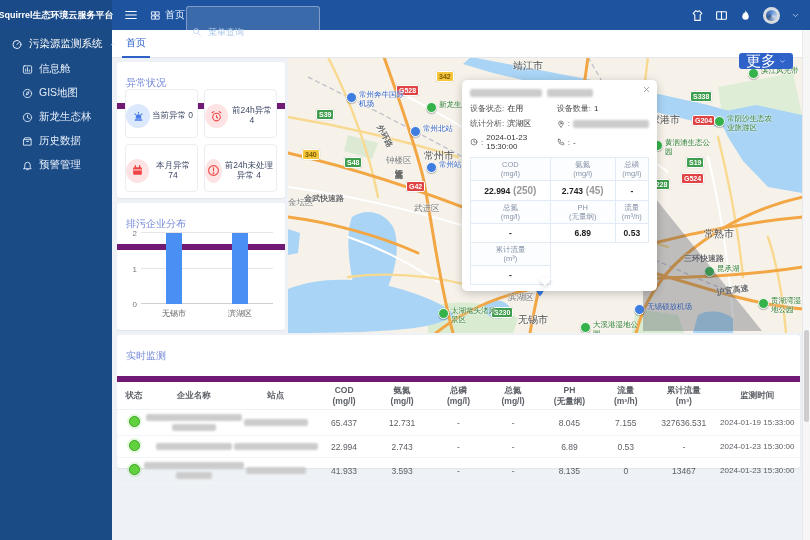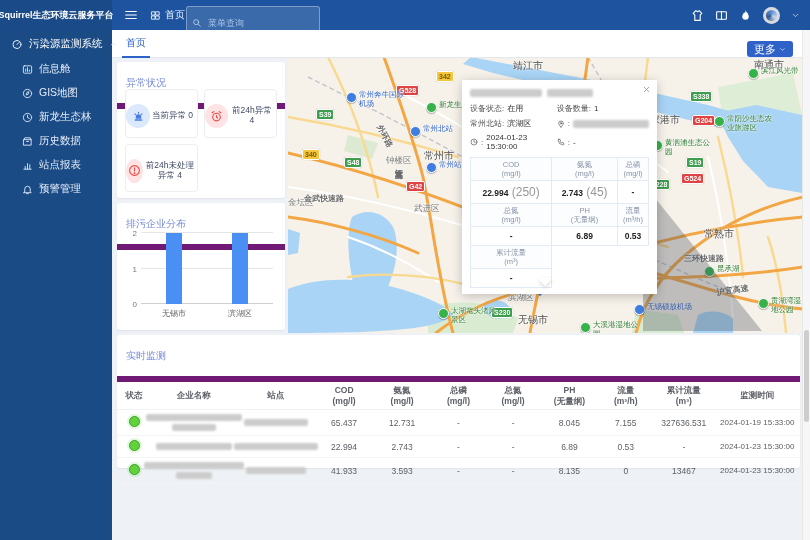--- a/index.html
+++ b/index.html
@@ -10,21 +10,21 @@
   .ic svg{width:100%;height:100%;}
 
   
   .topbar{left:0;top:0;width:810px;height:30px;background:#1e549f;color:#fff;z-index:20;}
   .logo{left:0;top:0;width:112px;height:30px;background:#1a4b88;display:flex;align-items:center;
         justify-content:center;font-size:9px;font-weight:bold;letter-spacing:0;white-space:nowrap;}
   .hamb{left:124px;top:8px;width:14px;height:14px;color:#fff;cursor:pointer;}
   .bcrumb{left:150px;top:0;height:30px;display:flex;align-items:center;gap:4px;font-size:10px;color:#eaf2ff;cursor:pointer;}
   .bcrumb .ic{width:11px;height:11px;}
   .searchbox{left:186px;top:6px;width:122px;height:17px;background:rgba(255,255,255,.13);
-             border:1px solid rgba(255,255,255,.35);border-radius:3px;display:flex;align-items:center;padding:7px 5px;gap:4px;}
+             border:1px solid rgba(255,255,255,.35);border-radius:3px;display:flex;align-items:center;padding:16px 5px;gap:4px;}
   .searchbox .ic{width:10px;height:10px;color:#bcd3ef;}
   .searchbox input{flex:1;background:transparent;border:none;outline:none;font-size:9px;color:#fff;width:80px;}
   .searchbox input::placeholder{color:#a9c6e8;}
   .hdricons{right:10px;top:0;height:30px;display:flex;align-items:center;gap:11px;}
   .hdricons .ic{width:13px;height:13px;color:#fff;cursor:pointer;}
   .avatar{width:17px;height:17px;border-radius:50%;background:#d9dde2;display:flex;align-items:center;justify-content:center;overflow:hidden;cursor:pointer;}
   .avatar i{width:11px;height:11px;border-radius:50%;background:conic-gradient(#5d8fd6,#c9d6ea,#35588c,#5d8fd6);display:block;}
   .hdricons .chev{width:9px;height:9px;color:#cfe0f4;}
 
   
@@ -35,21 +35,21 @@
   .sb-sec .caret{width:8px;height:8px;color:#cfe0f4;}
   .sb-item{display:flex;align-items:center;height:24px;padding:0 8px 0 22px;color:#e4edfa;font-size:10.5px;gap:6px;cursor:pointer;}
   .sb-item .ic{width:11px;height:11px;color:#dce8f8;}
   .sb-item .lbl{flex:1;white-space:nowrap;}
   .sb-item .caret{width:8px;height:8px;color:#cfe0f4;}
 
   
   .tabbar{left:112px;top:30px;width:691px;height:27px;background:#fff;border-bottom:1px solid #e4e7ed;z-index:10;}
   .tab{left:10px;top:0;height:26px;display:flex;align-items:center;padding:0 4px;font-size:10px;
        color:#2f62c9;border-bottom:2px solid #2f62c9;cursor:pointer;}
-  .morebtn{right:10px;top:11px;height:16px;background:#2f62c9;color:#fff;font-size:11px;border:none;border-radius:3px;
+  .morebtn{right:10px;top:23px;height:16px;background:#2f62c9;color:#fff;font-size:15px;border:none;border-radius:3px;
            display:flex;align-items:center;gap:3px;padding:0 7px;cursor:pointer;}
   .morebtn .ic{width:7px;height:7px;color:#fff;}
 
   
   .panel{background:#fff;border-radius:3px;box-shadow:0 1px 2px rgba(0,0,0,.06);}
   .ptitle{height:21px;display:flex;align-items:center;padding:10px 9px;font-size:10px;color:#7388d9;
           border-bottom:6px solid #701a75;}
   .p-abn{left:117px;top:62px;width:168px;height:136px;}
   .cards{position:absolute;left:8px;right:8px;top:27px;bottom:6px;display:grid;
          grid-template-columns:1fr 1fr;grid-template-rows:1fr 1fr;gap:6px;}
@@ -85,37 +85,37 @@
   .poi .pdot{width:9px;height:9px;border-radius:50%;flex:0 0 auto;margin-top:1px;border:1px solid #fff;box-shadow:0 1px 1px rgba(0,0,0,.25);}
   .poi em{font-style:normal;font-size:7.5px;line-height:1.15;max-width:52px;
           text-shadow:0 0 2px #fff,0 0 2px #fff;}
   .poi.green .pdot{background:#35b24a;} .poi.green em{color:#2e7d32;}
   .poi.blue .pdot{background:#3f7de0;} .poi.blue em{color:#2f62c9;}
   .shadow-tri{position:absolute;left:0;top:0;width:515px;height:276px;z-index:4;pointer-events:none;
               background:rgba(75,82,94,.33);clip-path:polygon(355px 126px,474px 274px,355px 274px);}
   .marker{position:absolute;left:245px;top:224px;width:14px;height:19px;color:#3a7be0;z-index:4;cursor:pointer;}
 
   
-  .popup{position:absolute;left:174px;top:23px;width:179px;background:#fff;border-radius:0;z-index:5;
+  .popup{position:absolute;left:174px;top:23px;width:179px;background:#fff;border-radius:5px;z-index:5;
          box-shadow:0 2px 10px rgba(0,0,0,.22);padding:7px 8px 6px;}
   .ptail{position:absolute;left:250px;top:221px;width:0;height:0;z-index:6;
          border-left:7px solid transparent;border-right:7px solid transparent;border-top:8px solid #fff;
          filter:drop-shadow(0 2px 2px rgba(0,0,0,.15));}
   .pclose{position:absolute;right:6px;top:5px;width:9px;height:9px;color:#888;cursor:pointer;}
   .ptitle-blur{display:flex;gap:5px;margin:2px 0 6px;}
   .blur{background:#cccccc;border-radius:2px;filter:blur(1.3px);display:inline-block;height:8px;}
   .pfields{display:grid;grid-template-columns:1.05fr 1fr;row-gap:4px;font-size:8px;color:#555;margin-bottom:6px;}
   .pfields .val{color:#333;}
   .pfields .cell{display:flex;align-items:center;gap:3px;}
   .pfields .ic{width:8px;height:8px;color:#555;}
   .ptable{width:100%;border-collapse:collapse;}
   .ptable td{border:1px solid #e2eaf6;text-align:center;}
   .ptable td.h{font-size:7.5px;color:#8a94a8;line-height:1.2;padding:2px 1px;background:#fbfdff;}
   .ptable td.v{font-size:8.5px;font-weight:bold;color:#222;padding:4px 1px;}
-  .ptable td.v .extra{font-weight:normal;color:#999;font-size:12px;margin-top:24px;}
+  .ptable td.v .extra{font-weight:bold;color:#999;font-size:10px;margin-top:24px;}
   .ptable td.sp{border:none;}
 
   
   .p-table{left:117px;top:335px;width:683px;height:133px;}
   table.rt{width:100%;border-collapse:collapse;table-layout:fixed;}
   table.rt th{font-size:8.5px;color:#5c6066;font-weight:bold;padding:3px 1px;line-height:1.25;
               border-bottom:1px solid #f0f2f7;text-align:center;}
   table.rt td{font-size:8.5px;color:#5c6066;text-align:center;padding:4px 1px;border-bottom:1px solid #f3f4f8;}
   .dot{display:inline-block;width:9px;height:9px;border-radius:50%;background:#61d23d;border:1px solid #3da423;
        box-shadow:0 0 0 2px rgba(97,210,61,.18);}
@@ -230,28 +230,20 @@
             <svg viewBox="0 0 24 24" fill="none" stroke="currentColor" stroke-width="2" stroke-linecap="round" stroke-linejoin="round">
               <path d="M4 8h16v12H4z"></path>
               <path d="M4 8l2-4h12l2 4M10 12h4"></path>
             </svg>
           </span>
           <span class="lbl">历史数据</span>
         </div>
         <div class="sb-item">
           <span class="ic">
             <svg viewBox="0 0 24 24" fill="none" stroke="currentColor" stroke-width="2" stroke-linecap="round" stroke-linejoin="round">
-              <path d="M4 20h16M7 20v-6M12 20V8M17 20V10"></path>
-            </svg>
-          </span>
-          <span class="lbl">站点报表</span>
-        </div>
-        <div class="sb-item">
-          <span class="ic">
-            <svg viewBox="0 0 24 24" fill="none" stroke="currentColor" stroke-width="2" stroke-linecap="round" stroke-linejoin="round">
               <path d="M6 17v-6a6 6 0 0 1 12 0v6l2 2H4zM10 21h4"></path>
             </svg>
           </span>
           <span class="lbl">预警管理</span>
         </div>
       </nav>
   </div>
 
   <div class="abs tabbar">
     <div class="abs tab">
@@ -285,20 +277,32 @@
         <div class="card">
           <div class="cicon red">
             <span class="ic">
               <svg viewBox="0 0 24 24" fill="none" stroke="currentColor" stroke-width="2" stroke-linecap="round" stroke-linejoin="round">
                 <circle cx="12" cy="13" r="7"></circle>
                 <path d="M12 10v3l2 2M4 5l3-2M20 5l-3-2"></path>
               </svg>
             </span>
           </div>
           <div class="clabel">前24h异常 4</div>
+        </div>
+        <div class="card">
+          <div class="cicon red">
+            <span class="ic">
+              <svg viewBox="0 0 24 24">
+                <rect x="4" y="6" width="16" height="14" rx="2" fill="currentColor"></rect>
+                <path stroke="currentColor" stroke-width="2.4" stroke-linecap="round" d="M8 3v4M16 3v4"></path>
+                <path stroke="#fff" stroke-width="1.6" d="M4.5 11h15"></path>
+              </svg>
+            </span>
+          </div>
+          <div class="clabel">本月异常 74</div>
         </div>
         <div class="card">
           <div class="cicon red">
             <span class="ic">
               <svg viewBox="0 0 24 24" fill="none" stroke="currentColor" stroke-width="2" stroke-linecap="round" stroke-linejoin="round">
                 <circle cx="12" cy="12" r="9"></circle>
                 <path d="M12 7v6"></path>
                 <circle cx="12" cy="16.8" r="0.8" fill="currentColor"></circle>
               </svg>
             </span>
@@ -397,21 +401,21 @@
       <div class="pfields">
         <div class="cell">
             <span>设备状态:</span>
           <span class="val">在用</span>
           </div>
         <div class="cell">
             <span>设备数量:</span>
           <span class="val">1</span>
           </div>
         <div class="cell">
-            <span>常州北站:</span>
+            <span>统计分析:</span>
           <span class="val">滨湖区</span>
           </div>
         <div class="cell">
             <span class="ic">
               <svg viewBox="0 0 24 24" fill="none" stroke="currentColor" stroke-width="2" stroke-linecap="round" stroke-linejoin="round">
                 <path d="M12 21s-7-5.5-7-11a7 7 0 0 1 14 0c0 5.5-7 11-7 11z"></path>
                 <circle cx="12" cy="10" r="2.5"></circle>
               </svg>
             </span>
             <span>:</span>

